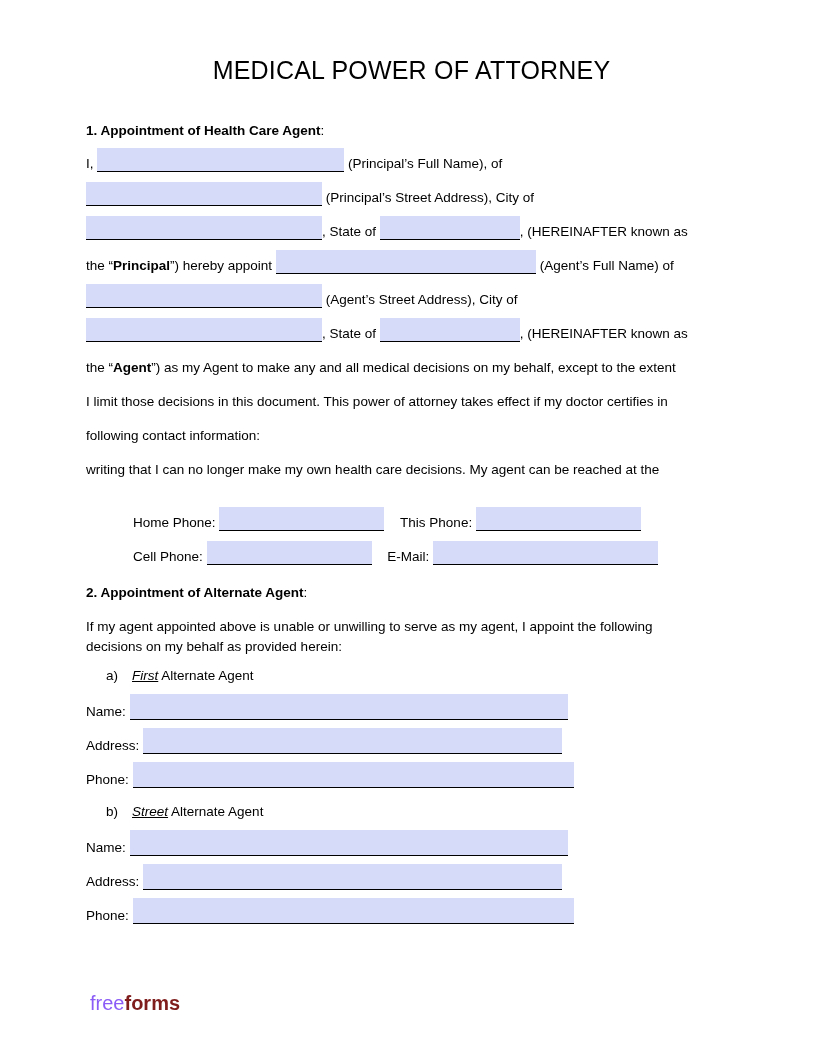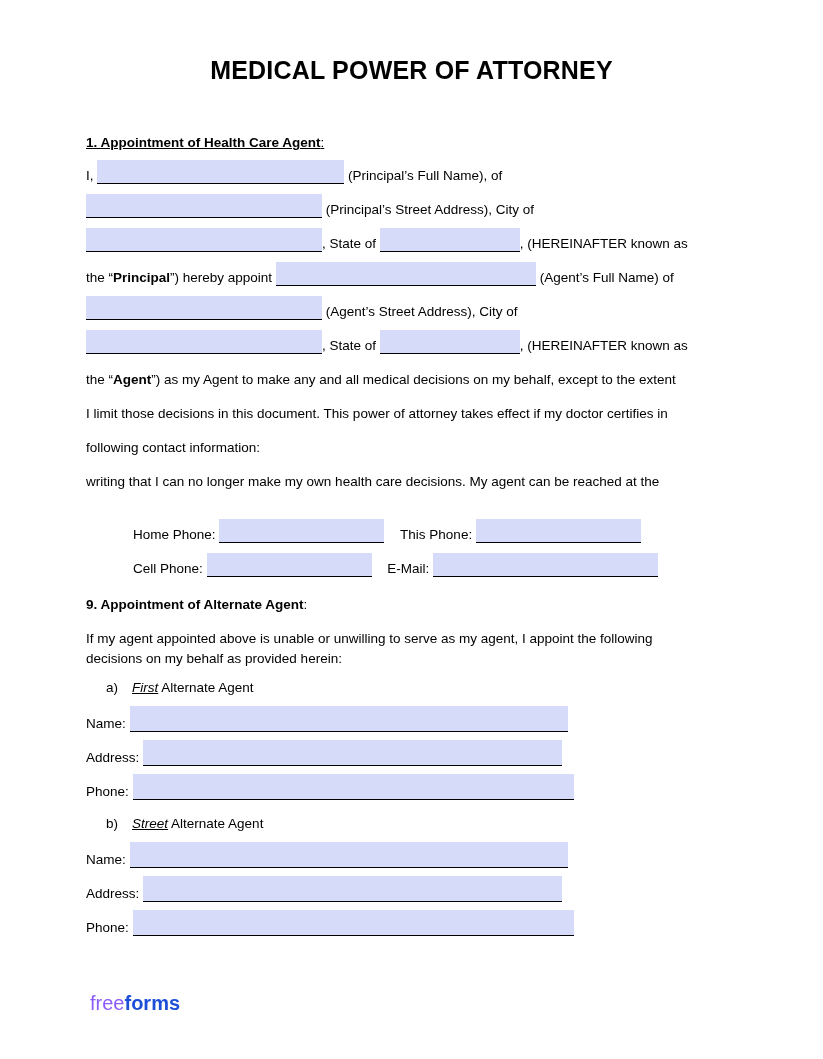--- a/index.html
+++ b/index.html
@@ -12,27 +12,27 @@
     font-family:"Liberation Sans","DejaVu Sans",sans-serif;
     font-size:13.5px;
     color:#000000;
     overflow:hidden;
   }
   .content { padding:0 86px; }
   .doc-title {
     padding-top:56px;
     text-align:center;
     font-size:25px;
-    font-weight:bold;
+    font-weight:normal;
     line-height:28px;
     letter-spacing:0.2px;
   }
   .sec-heading { font-size:13.5px; line-height:17px; }
   .sec-heading .bold { font-weight:bold; }
-  .s1 { margin-top:50px;text-decoration:underline; }
+  .s1 { margin-top:38px; }
   .s2 { margin-top:10px; }
   .fline { height:34px; line-height:34px; white-space:nowrap; }
   .pline { line-height:20px; white-space:nowrap; }
   .agent-head { line-height:20px; padding-left:20px; white-space:nowrap; }
   .agent-head .letter { margin-right:14px; }
   .agent-head .qual { font-style:italic; text-decoration:underline; }
   .blank {
     display:inline-block;
     background:#d6dbfa;
     border-bottom:1.5px solid #000000;
@@ -46,21 +46,21 @@
   .bold { font-weight:bold; }
   .indent { padding-left:47px; }
   .gap { margin-left:12px; }
   .mt8{margin-top:8px} .mt19{margin-top:19px} .mt16{margin-top:16px}
   .mt9{margin-top:9px} .mt6{margin-top:6px}
   .logo {
     position:absolute; left:90px; top:991px;
     font-size:20px; line-height:24px; white-space:nowrap;
   }
   .logo .lf { color:#8b5cf6; font-weight:500; }
-  .logo .lb { color:#1d4ed8; font-weight:bold; }
+  .logo .lb { color:#7f1d1d; font-weight:bold; }
 </style>
 </head>
 <body>
 
 <div class="page">
   <div class="doc-title">MEDICAL POWER OF ATTORNEY</div>
 
   <div class="content">
 
     <div class="sec-heading s1"><span class="bold">1. Appointment of Health Care Agent</span><span>:</span></div>
@@ -79,21 +79,21 @@
 
     <div class="fline"><span>the “</span><span class="bold">Agent</span><span>”) as my Agent to make any and all medical decisions on my behalf, except to the extent</span></div>
     <div class="fline">I limit those decisions in this document. This power of attorney takes effect if my doctor certifies in</div>
     <div class="fline">following contact information:</div>
     <div class="fline">writing that I can no longer make my own health care decisions. My agent can be reached at the</div>
 
     <div class="fline indent mt19"><span>Home Phone:</span> <span class="blank w165"></span> <span class="gap">This Phone:</span> <span class="blank w165"></span></div>
 
     <div class="fline indent"><span>Cell Phone:</span> <span class="blank w165"></span> <span class="gap">E-Mail:</span> <span class="blank w225"></span></div>
 
-    <div class="sec-heading s2"><span class="bold">9. Appointment of Alternate Agent</span><span>:</span></div>
+    <div class="sec-heading s2"><span class="bold">2. Appointment of Alternate Agent</span><span>:</span></div>
 
     <div class="pline mt16">If my agent appointed above is unable or unwilling to serve as my agent, I appoint the following</div>
     <div class="pline">decisions on my behalf as provided herein:</div>
 
     <div class="agent-head mt9"><span class="letter">a)</span><span class="qual">First</span> <span>Alternate Agent</span></div>
 
     <div class="fline mt8"><span>Name:</span> <span class="blank h26 w438"></span></div>
     <div class="fline"><span>Address:</span> <span class="blank h26 w419"></span></div>
     <div class="fline"><span>Phone:</span> <span class="blank h26 w441"></span></div>
 

